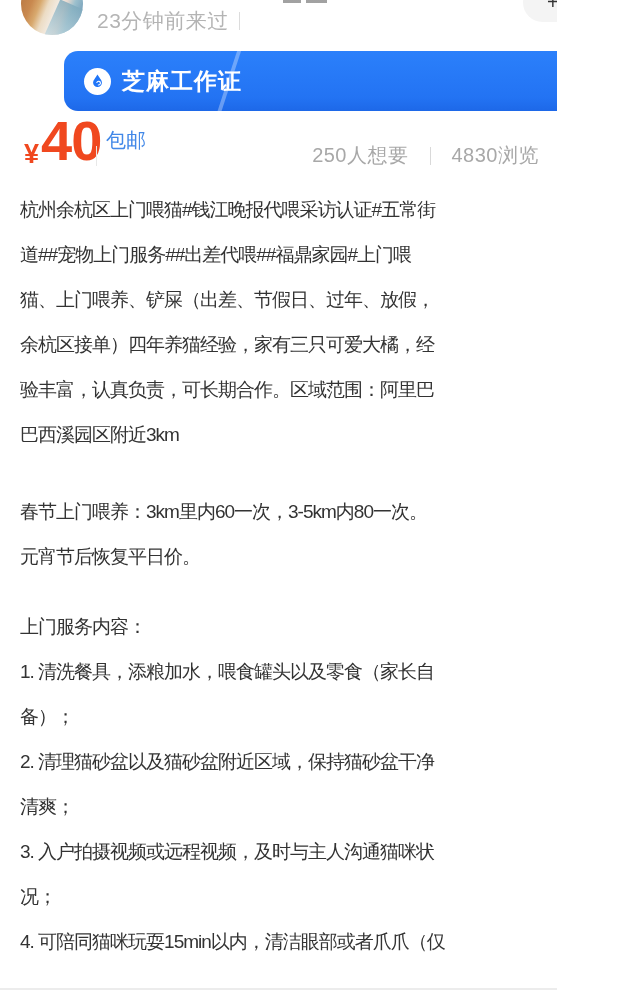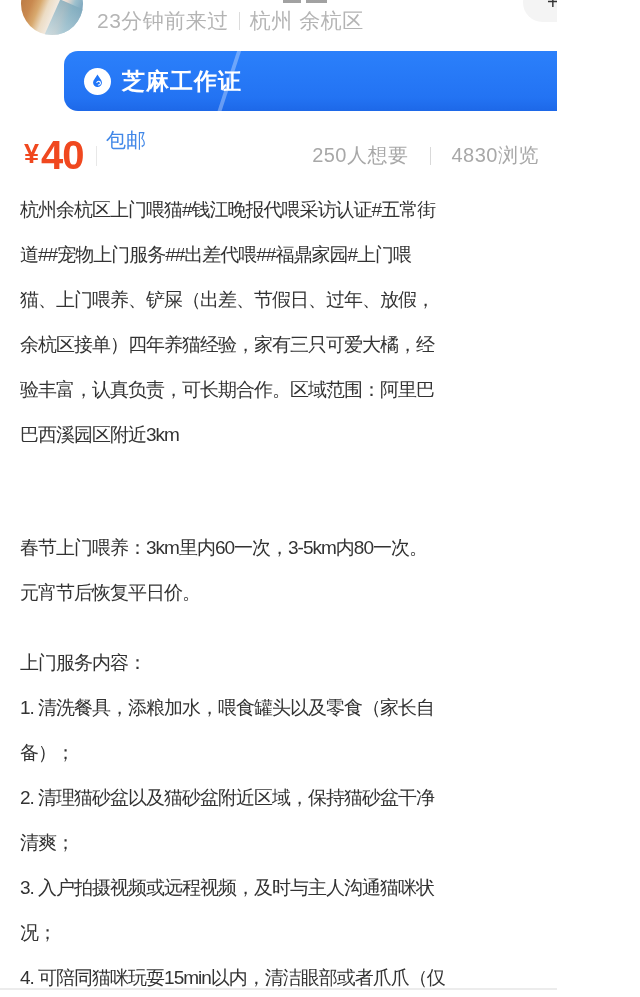--- a/index.html
+++ b/index.html
@@ -125,22 +125,22 @@
   
   .price-yen {
     position: absolute;
     left: 24px; top: 139px;
     font-size: 27px;
     font-weight: bold;
     color: #f0481f;
   }
   .price-amount {
     position: absolute;
-    left: 41px; top: 133px;
-    font-size: 40px;
+    left: 41px; top: 108px;
+    font-size: 56px;
     font-weight: bold;
     color: #f0481f;
     letter-spacing: -1px;
   }
   .price-vdiv {
     position: absolute;
     left: 96px; top: 146px;
     width: 1px; height: 20px;
     background: #e8e8e8;
   }
@@ -172,42 +172,41 @@
     left: 20px; top: 187px;
     width: 606px;
     color: #333;
   }
   .desc .para {
     font-size: 19px;
     line-height: 45px;
     letter-spacing: -1px;
     white-space: pre-line;
   }
-  .desc .para.p2 { margin-top: 68px; }
+  .desc .para.p2 { margin-top: 32px; }
   .desc .para.p3 { margin-top: 25px; }
 
   .bottom-divider {
     position: absolute;
     left: 0; top: 988px;
     width: 640px; height: 2px;
     background: #ececec;
   }
 </style>
 </head>
 <body>
 
 <div class="page">
 
   <div class="avatar"></div>
   <div class="username-clip"></div>
 
   <div class="meta">
     <span>23分钟前来过</span>
     <span class="vdiv"></span>
-    <span>杭州 余杭区</span>
   </div>
 
   <button class="follow-btn">+ 关注</button>
 
   <div class="banner">
     <span class="slash"></span>
     <span class="zhima-icon">
       <svg viewBox="0 0 24 24" aria-hidden="true">
         <path d="M12 3 C 9.6 7.4 6.4 9.9 6.4 13.4 a5.6 5.6 0 0 0 11.2 0 C 17.6 9.9 14.4 7.4 12 3 Z" fill="#1f75f8"></path>
         <path d="M11.2 13.2 a2.4 2.4 0 0 1 4.6 1 2.9 2.9 0 0 1 -2.8 2.3" fill="none" stroke="#ffffff" stroke-width="1.4" stroke-linecap="round"></path>

